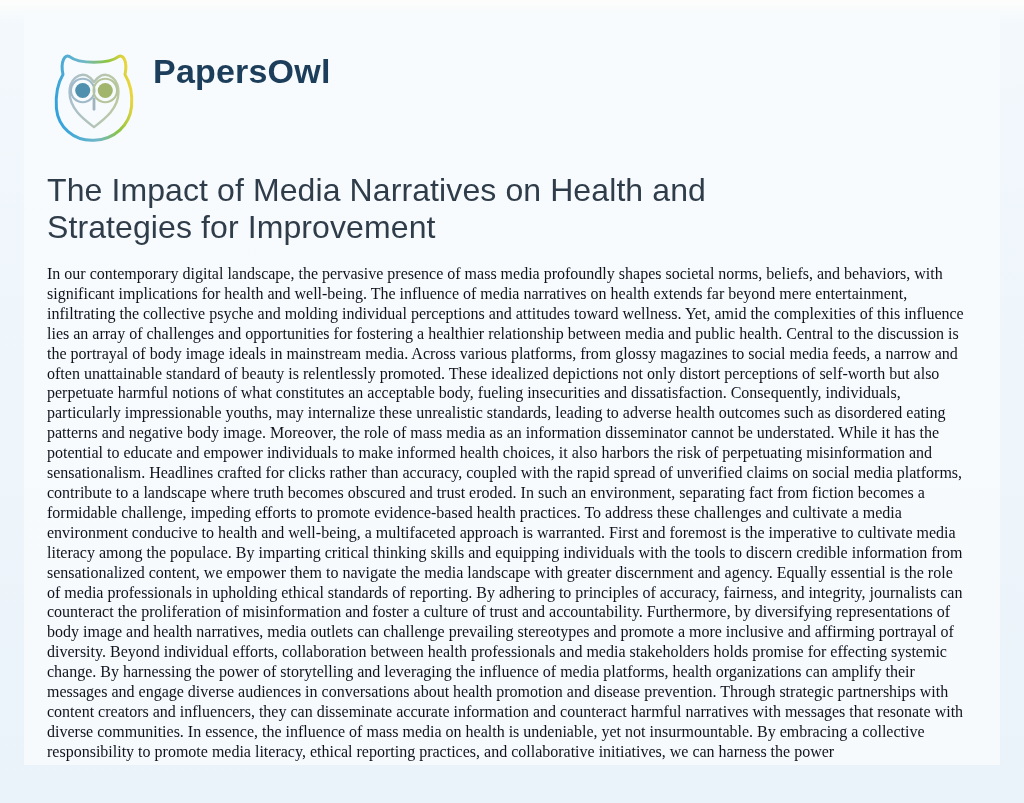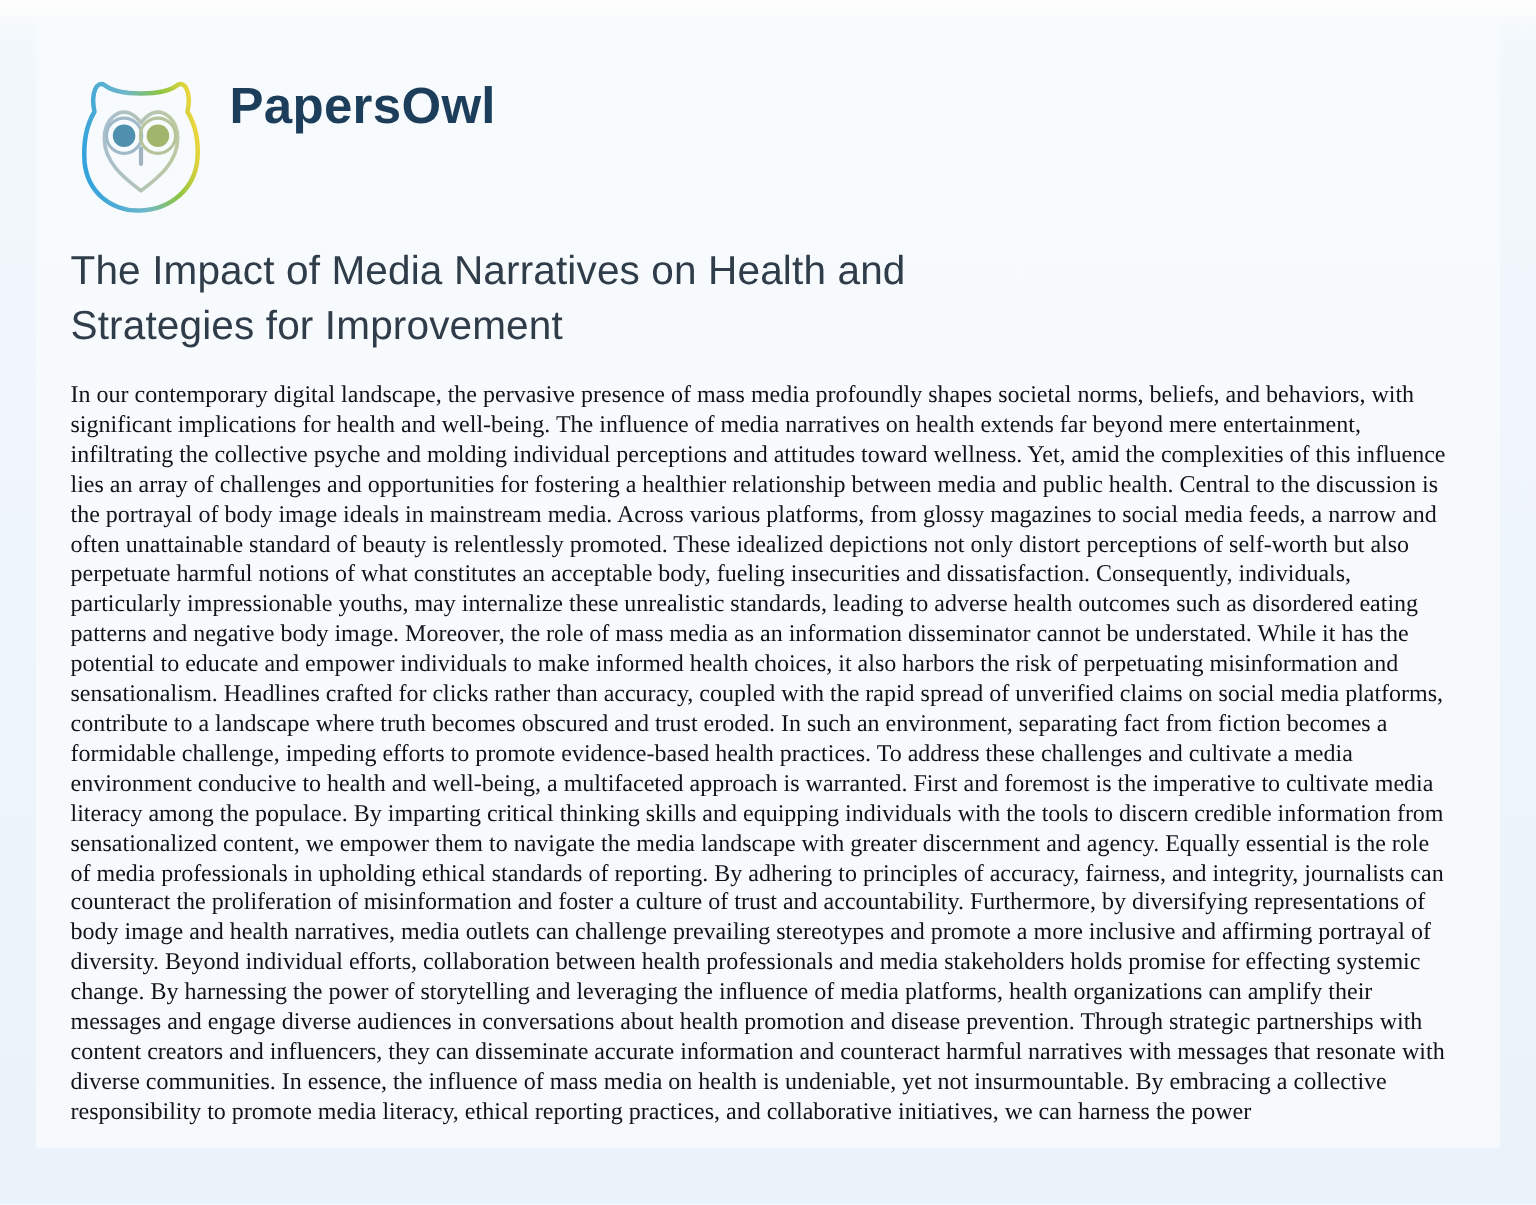--- a/index.html
+++ b/index.html
@@ -16,21 +16,21 @@
   }
   .content {
     position: absolute;
     left: 24px; top: 14px; right: 24px; bottom: 38px;
     background: linear-gradient(180deg, #f8fbfe 0%, #f6fafd 100%);
     padding: 34px 23px 0 23px;
   }
   .header {
     display: flex;
     align-items: flex-start;
-    margin-bottom: 14px;
+    margin-bottom: 24px;
   }
   .logo-box {
     width: 94px;
     height: 100px;
     flex: 0 0 auto;
     margin-right: 12px;
   }
   .logo-box svg { width: 100%; height: 100%; display: block; }
   .brand-block { padding-top: 2px; max-width: 740px; }
   .brand-name {
@@ -43,21 +43,21 @@
   }
   .page-url {
     margin-top: 8px;
     font-size: 17.5px;
     line-height: 28px;
     color: #76abda;
     word-break: break-word;
     cursor: pointer;
   }
   .article-title {
-    font-size: 27px;
+    font-size: 32px;
     font-weight: 400;
     color: #2f3c49;
     line-height: 37px;
     max-width: 660px;
     margin: 8px 0 18px 0;
     letter-spacing: 0.1px;
   }
   .article-body {
     font-family: "Liberation Serif", serif;
     font-size: 16px;

